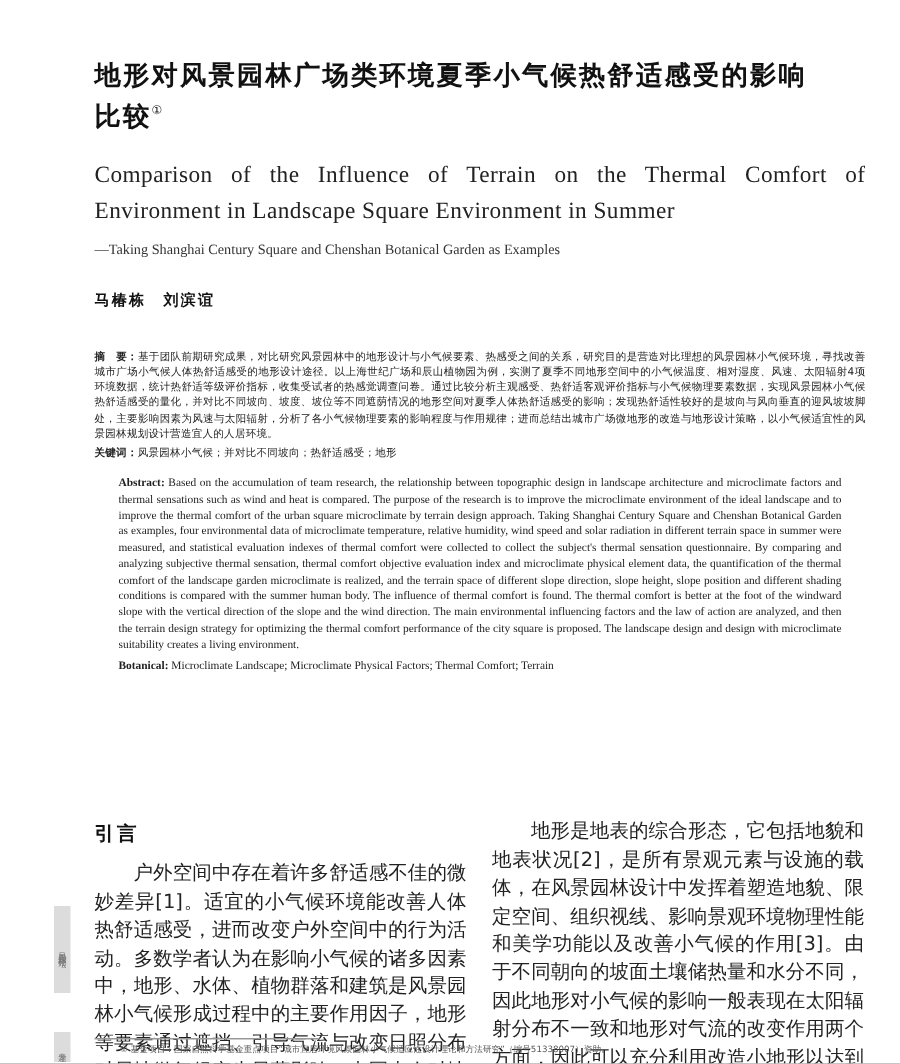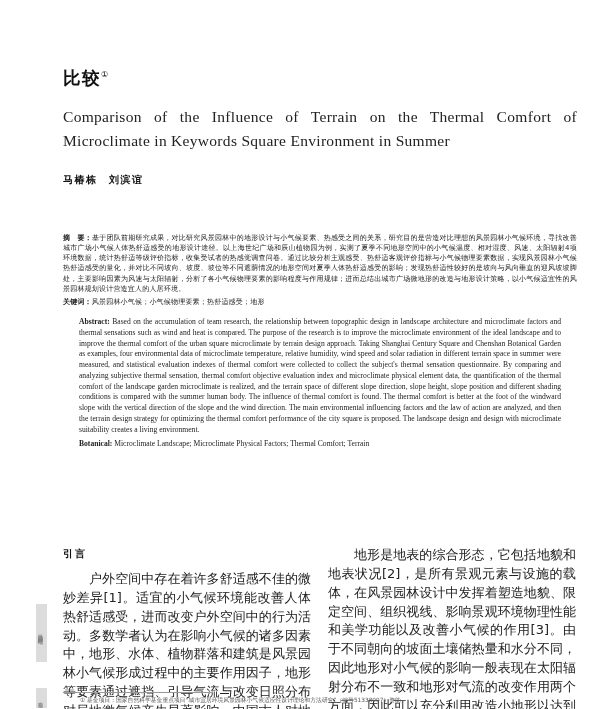--- a/index.html
+++ b/index.html
@@ -29,54 +29,55 @@
 
   .abstract-block { position:absolute; left:63px; top:233px; width:514px; }
   .p-zh { font-size:7px; line-height:1.45; text-align:justify; color:#222; margin:0 0 3px; letter-spacing:0.2px; }
   .lbl { font-weight:700; }
   .p-en { font-family:"Liberation Serif", serif; font-size:7.6px; line-height:1.42; text-align:justify;
           color:#222; margin:10px 16px 3px; }
   .p-kw { margin-top:2px; }
 
   .body-cols { position:absolute; left:63px; top:541px; width:514px; display:flex; gap:17px; }
   .col { width:248px; }
-  .intro-h { font-size:10px; font-weight:700; letter-spacing:2px; margin:6px 0 9px; color:#111; }
+  .intro-h { font-size:13px; font-weight:700; letter-spacing:2px; margin:6px 0 9px; color:#111; }
   .body-p { font-size:13px; line-height:1.45; text-align:justify; text-indent:2em; margin:0; color:#222; }
   .col-right .body-p { margin-top:5px; }
 
   .footnote-rule { position:absolute; left:63px; top:692px; width:150px; border-top:0.6px solid #999; }
   .footnote { position:absolute; left:80px; top:697px; width:497px; font-size:5.8px; color:#555; line-height:1.3; }
 </style>
 </head>
 <body>
 
 <div class="page">
 
   <div class="margin-tab tab1">
     <span>风景园林论坛</span>
   </div>
   <div class="margin-tab tab2">
     <span>专题</span>
   </div>
 
   <div class="header">
     <h1 class="title-zh">
-      <br>
+      <span>地形对风景园林广场类环境夏季小气候热舒适感受的影响</span><br>
       <span>比较</span><sup>①</sup>
     </h1>
-    <div class="title-en">Comparison of the Influence of Terrain on the Thermal Comfort of Microclimate in Keywords Square Environment in Summer</div>
+    <div class="title-en">Comparison of the Influence of Terrain on the Thermal Comfort of Environment in Landscape Square Environment in Summer</div>
+    <div class="subtitle-en">—Taking Shanghai Century Square and Chenshan Botanical Garden as Examples</div>
     <div class="authors">马椿栋　刘滨谊</div>
   </div>
 
   <div class="abstract-block">
     <p class="p-zh">
       <span class="lbl">摘　要：</span><span>基于团队前期研究成果，对比研究风景园林中的地形设计与小气候要素、热感受之间的关系，研究目的是营造对比理想的风景园林小气候环境，寻找改善城市广场小气候人体热舒适感受的地形设计途径。以上海世纪广场和辰山植物园为例，实测了夏季不同地形空间中的小气候温度、相对湿度、风速、太阳辐射4项环境数据，统计热舒适等级评价指标，收集受试者的热感觉调查问卷。通过比较分析主观感受、热舒适客观评价指标与小气候物理要素数据，实现风景园林小气候热舒适感受的量化，并对比不同坡向、坡度、坡位等不同遮荫情况的地形空间对夏季人体热舒适感受的影响；发现热舒适性较好的是坡向与风向垂直的迎风坡坡脚处，主要影响因素为风速与太阳辐射，分析了各小气候物理要素的影响程度与作用规律；进而总结出城市广场微地形的改造与地形设计策略，以小气候适宜性的风景园林规划设计营造宜人的人居环境。</span>
     </p>
     <p class="p-zh p-kw">
-      <span class="lbl">关键词：</span><span>风景园林小气候；小气候物理要素；热舒适感受；地形</span>
+      <span class="lbl">关键词：</span><span>风景园林小气候；并对比不同坡向；热舒适感受；地形</span>
     </p>
     <p class="p-en">
       <span class="lbl">Abstract:</span>
       <span>Based on the accumulation of team research, the relationship between topographic design in landscape architecture and microclimate factors and thermal sensations such as wind and heat is compared. The purpose of the research is to improve the microclimate environment of the ideal landscape and to improve the thermal comfort of the urban square microclimate by terrain design approach. Taking Shanghai Century Square and Chenshan Botanical Garden as examples, four environmental data of microclimate temperature, relative humidity, wind speed and solar radiation in different terrain space in summer were measured, and statistical evaluation indexes of thermal comfort were collected to collect the subject's thermal sensation questionnaire. By comparing and analyzing subjective thermal sensation, thermal comfort objective evaluation index and microclimate physical element data, the quantification of the thermal comfort of the landscape garden microclimate is realized, and the terrain space of different slope direction, slope height, slope position and different shading conditions is compared with the summer human body. The influence of thermal comfort is found. The thermal comfort is better at the foot of the windward slope with the vertical direction of the slope and the wind direction. The main environmental influencing factors and the law of action are analyzed, and then the terrain design strategy for optimizing the thermal comfort performance of the city square is proposed. The landscape design and design with microclimate suitability creates a living environment.</span>
     </p>
     <p class="p-en p-kw">
       <span class="lbl">Botanical:</span>
       <span>Microclimate Landscape; Microclimate Physical Factors; Thermal Comfort; Terrain</span>
     </p>
   </div>

